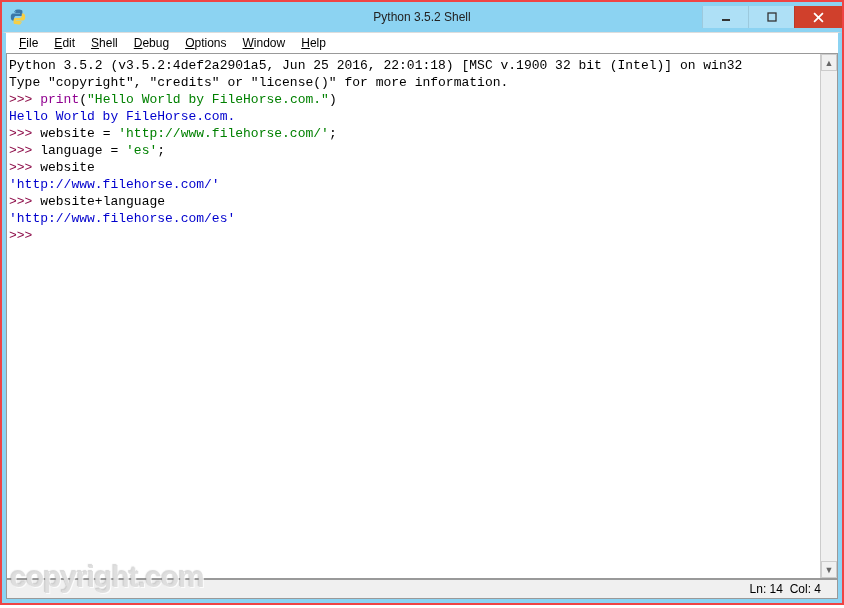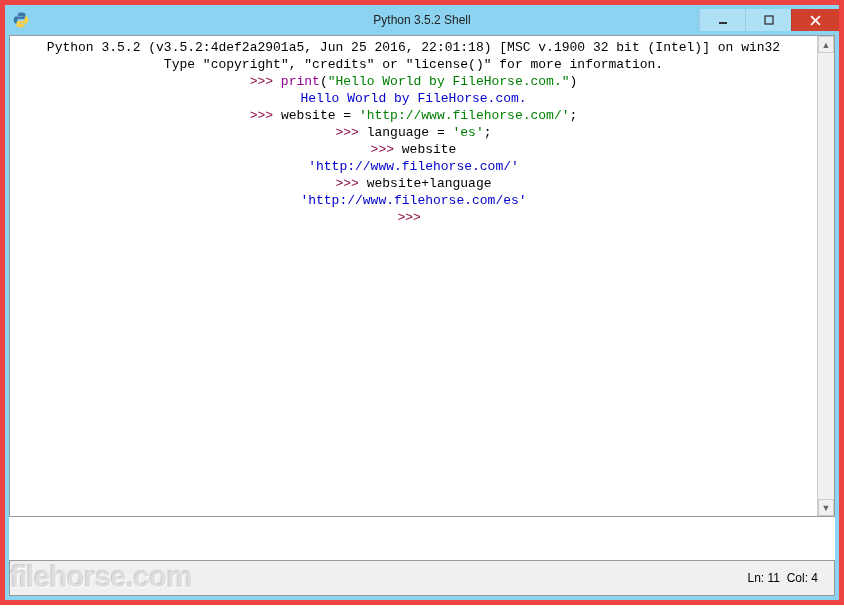--- a/index.html
+++ b/index.html
@@ -11,25 +11,24 @@
       font-family: "Segoe UI", Tahoma, sans-serif;
       background: #ffffff;
       width: 844px;
       height: 608px;
       overflow: hidden;
       position: relative;
     }
     .window {
       width: 844px;
       height: 605px;
-      border: 5px solid #ef4444;
+      border: 2px solid #ef4444;
       display: flex;
       flex-direction: column;
       background: #0f766e;
-      text-align: center;
     }
     .titlebar {
       height: 30px;
       background: #8cd3f2;
       display: flex;
       align-items: center;
       position: relative;
       padding: 0 0 0 8px;
     }
     .app-icon {
@@ -128,33 +127,32 @@
       height: 17px;
       background: #f0f0f0;
       border: 1px solid #ccc;
       display: flex;
       align-items: center;
       justify-content: center;
       font-size: 9px;
       color: #666;
     }
     .statusbar {
-      height: 36px;
+      height: 20px;
       background: #f0f0f0;
       border-top: 1px solid #999;
       display: flex;
       align-items: center;
       justify-content: flex-end;
       padding: 0 16px 0 6px;
       font-size: 12px;
       color: #000;
       border-left: 1px solid #999;
       border-right: 1px solid #999;
       border-bottom: 1px solid #999;
-      margin-top: 43px;
     }
     
     .c-prompt { color: #8e0e4a; }
     .c-builtin { color: #900090; }
     .c-string { color: #008000; }
     .c-output { color: #0000cd; font-family: Liberation Mono, monospace; }
     .c-normal { color: #000; }
     .watermark {
       position: absolute;
       left: 10px;
@@ -199,28 +197,37 @@
           </svg>
       </div>
       <div class="win-btn close">
         <svg width="11" height="11" viewBox="0 0 10 10">
             <path d="M1 1 L9 9 M9 1 L1 9" stroke="#fff" stroke-width="1.6"></path>
           </svg>
       </div>
     </div>
   </div>
 
+  <div class="menubar">
+    <span class="menu-item"><span class="ul">F</span>ile</span>
+    <span class="menu-item"><span class="ul">E</span>dit</span>
+    <span class="menu-item"><span class="ul">S</span>hell</span>
+    <span class="menu-item"><span class="ul">D</span>ebug</span>
+    <span class="menu-item"><span class="ul">O</span>ptions</span>
+    <span class="menu-item"><span class="ul">W</span>indow</span>
+    <span class="menu-item"><span class="ul">H</span>elp</span>
+  </div>
 
   <div class="content-wrap">
     <div class="editor-area">
       <div class="editor" id="editor"><div><span class="c-normal">Python 3.5.2 (v3.5.2:4def2a2901a5, Jun 25 2016, 22:01:18) [MSC v.1900 32 bit (Intel)] on win32</span></div><div><span class="c-normal">Type "copyright", "credits" or "license()" for more information.</span></div><div><span class="c-prompt">&gt;&gt;&gt; </span><span class="c-builtin">print</span><span class="c-normal">(</span><span class="c-string">"Hello World by FileHorse.com."</span><span class="c-normal">)</span></div><div><span class="c-output">Hello World by FileHorse.com.</span></div><div><span class="c-prompt">&gt;&gt;&gt; </span><span class="c-normal">website = </span><span class="c-string">'http://www.filehorse.com/'</span><span class="c-normal">;</span></div><div><span class="c-prompt">&gt;&gt;&gt; </span><span class="c-normal">language = </span><span class="c-string">'es'</span><span class="c-normal">;</span></div><div><span class="c-prompt">&gt;&gt;&gt; </span><span class="c-normal">website</span></div><div><span class="c-output">'http://www.filehorse.com/'</span></div><div><span class="c-prompt">&gt;&gt;&gt; </span><span class="c-normal">website+language</span></div><div><span class="c-output">'http://www.filehorse.com/es'</span></div><div><span class="c-prompt">&gt;&gt;&gt; </span><span class="cursor-blink"></span></div></div>
       <div class="scrollbar-v">
         <div class="sb-btn">▲</div>
         <div class="sb-btn">▼</div>
       </div>
     </div>
     <div class="statusbar">
-      <span>Ln:</span>&nbsp;<span>11</span>&nbsp;&nbsp;<span>Col:</span>&nbsp;<span>4</span>
+      <span>Ln:</span>&nbsp;<span>14</span>&nbsp;&nbsp;<span>Col:</span>&nbsp;<span>4</span>
     </div>
   </div>
 </div>
 
-<div class="watermark">filehorse.com</div>
+<div class="watermark">copyright.com</div>
 
 </body></html>

